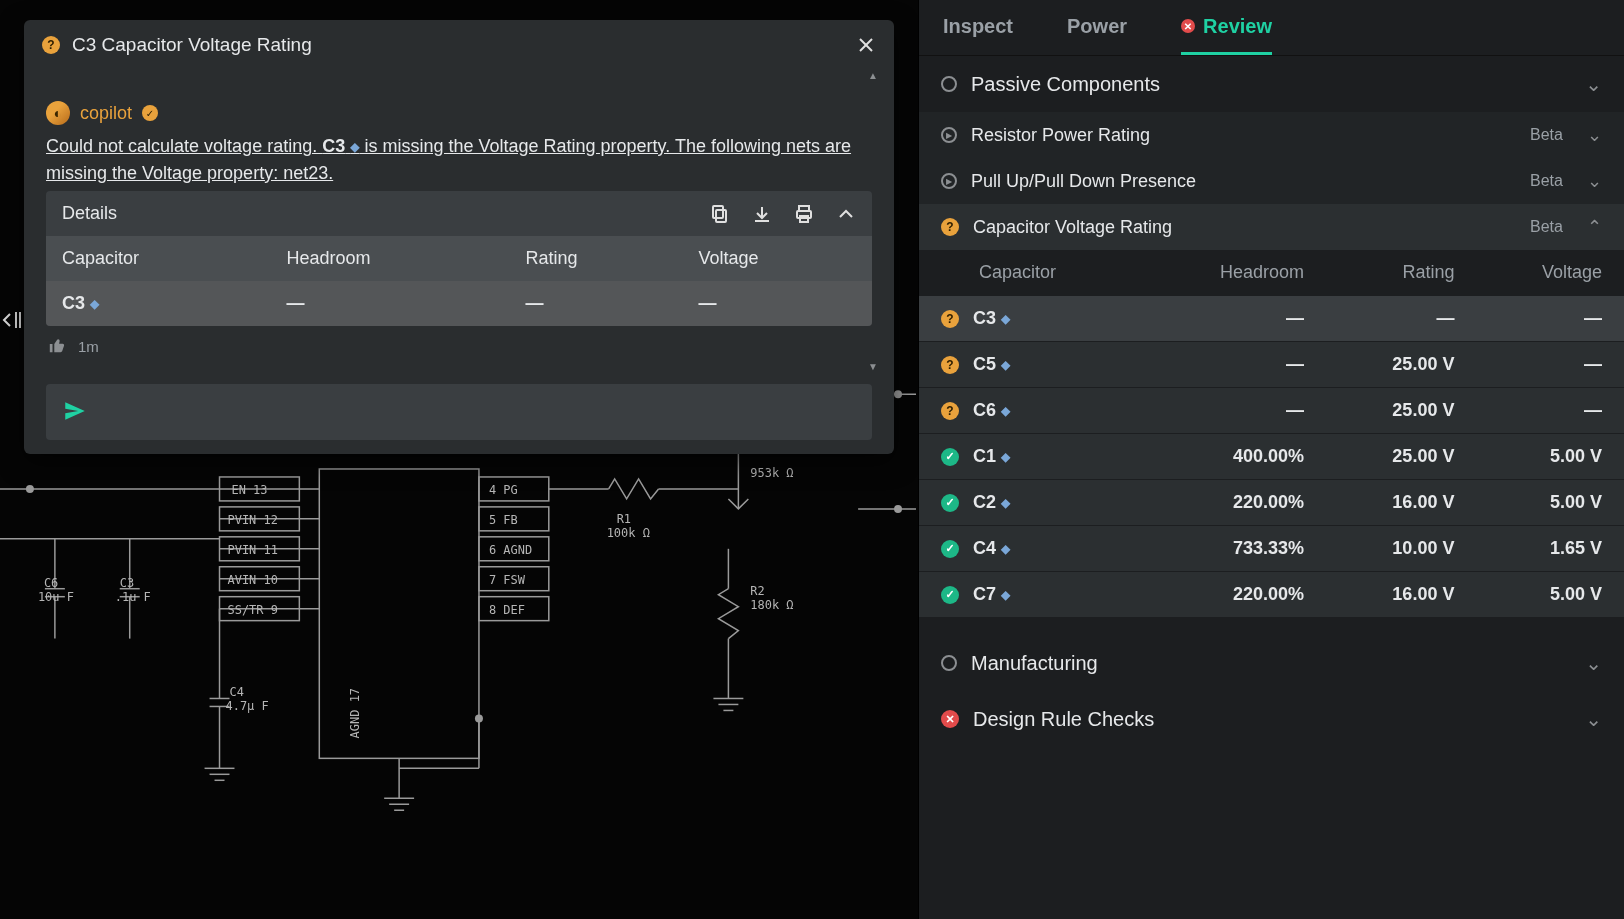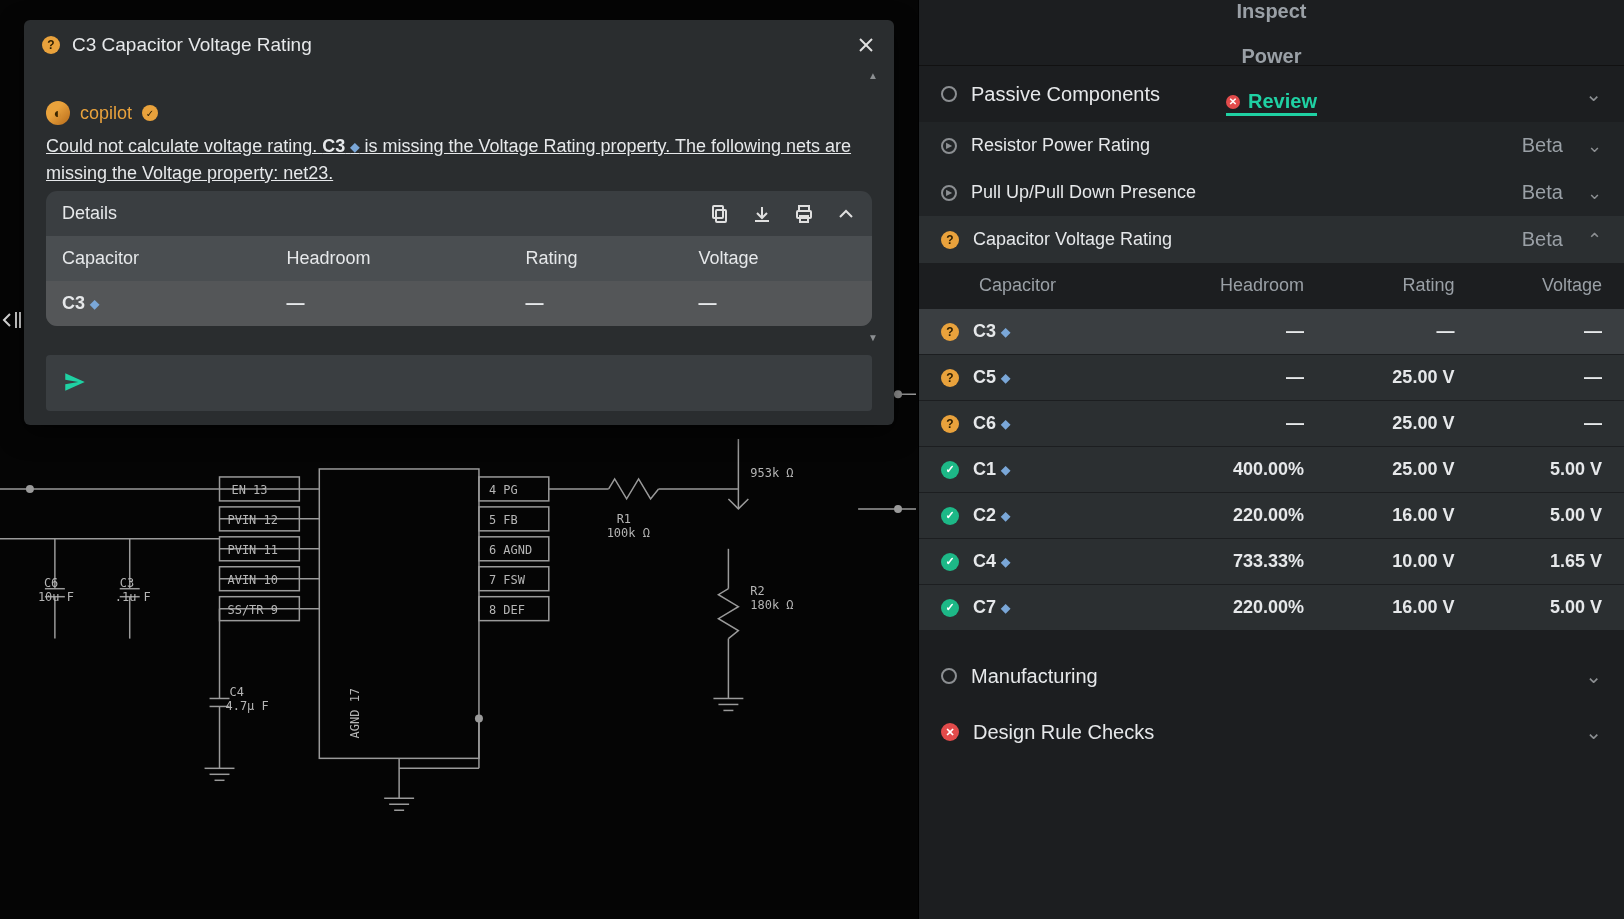--- a/index.html
+++ b/index.html
@@ -97,21 +97,21 @@
     background:var(--orange);
     display:flex;align-items:center;justify-content:center;
     font-size:10px;color:#2b1c00;
   }
   .msg{font-size:18px;line-height:1.5;margin-bottom:4px;text-decoration:underline;}
   .msg b{font-weight:700;}
   .diamond{color:var(--blue-diamond);font-size:12px;vertical-align:middle;}
 
   .details-card{
     background:var(--panel-light);
-    border-radius:11px;
+    border-radius:4px;
     overflow:hidden;
     margin-bottom:6px;
   }
   .details-head{
     display:flex;align-items:center;
     padding:12px 16px;
     font-size:18px;
   }
   .details-actions{margin-left:auto;display:flex;gap:22px;align-items:center;}
   .details-actions .ico{cursor:pointer;color:#e0e0e0;}
@@ -143,25 +143,24 @@
   .send-btn{color:var(--green-accent);cursor:pointer;}
 
   
   .sidebar{
     width:706px;
     background:#1c1e20;
     display:flex;flex-direction:column;
     border-left:1px solid #000;
   }
   .tabs{
-    display:flex;gap:19px;
+    display:flex;gap:54px;
     padding:0 24px;
-    height:66px;align-items:center;
+    height:56px;align-items:center;
     border-bottom:1px solid #111;
-    flex-direction:column;
   }
   .tab{
     font-size:20px;color:var(--text-dim);font-weight:600;cursor:pointer;
     display:flex;align-items:center;gap:8px;height:100%;
     border-bottom:3px solid transparent;
   }
   .tab.active{color:var(--green-accent);border-bottom-color:var(--green-accent);}
   .tab .dot-error{width:14px;height:14px;border-radius:50%;background:var(--red);display:flex;align-items:center;justify-content:center;font-size:10px;color:#fff;font-weight:700;}
 
   .panel-scroll{flex:1;overflow:auto;}
@@ -182,21 +181,21 @@
     font-size:18px;font-weight:500;
     cursor:pointer;
     background:#212426;
   }
   .sub-item.active{background:#2b2f31;}
   .sub-item .play{
     width:16px;height:16px;border-radius:50%;border:2px solid #8c8f92;
     display:flex;align-items:center;justify-content:center;color:#8c8f92;font-size:8px;
   }
   .sub-item .badge{
-    margin-left:auto;font-size:20px;color:var(--text-dim);
+    margin-left:auto;font-size:16px;color:var(--text-dim);
   }
   .sub-item .caret{color:#8c8f92;margin-left:10px;}
 
   .icon-warn{
     width:18px;height:18px;border-radius:50%;
     background:var(--orange);display:flex;align-items:center;justify-content:center;
     color:#2b1c00;font-size:12px;font-weight:700;
     flex-shrink:0;
   }
   .icon-ok{
@@ -417,20 +416,28 @@
             <tr>
               <td><span>C3</span> <span class="diamond">◆</span></td>
               <td>—</td>
               <td>—</td>
               <td>—</td>
             </tr>
           </tbody>
             </table>
         </div>
 
+        <div class="meta-row">
+          <span>
+            <svg width="18" height="18" viewBox="0 0 20 20">
+                <path fill="#8c8f92" d="M2 9h3v9H2zM7 18h7c.8 0 1.5-.5 1.8-1.3l2-6c.3-1-.4-2-1.5-2h-4l.6-3c.2-1-.6-2-1.6-2-.5 0-1 .3-1.3.7L7 9z"></path>
+              </svg>
+          </span>
+          <span>1m</span>
+        </div>
       </div>
 
       <div class="scroll-caret">▼</div>
 
       <div class="reply-box">
         <span class="send-btn">
           <svg width="26" height="26" viewBox="0 0 24 24">
               <path fill="currentColor" d="M3 20l18-8L3 4v6l12 2-12 2z"></path>
             </svg>
         </span>

